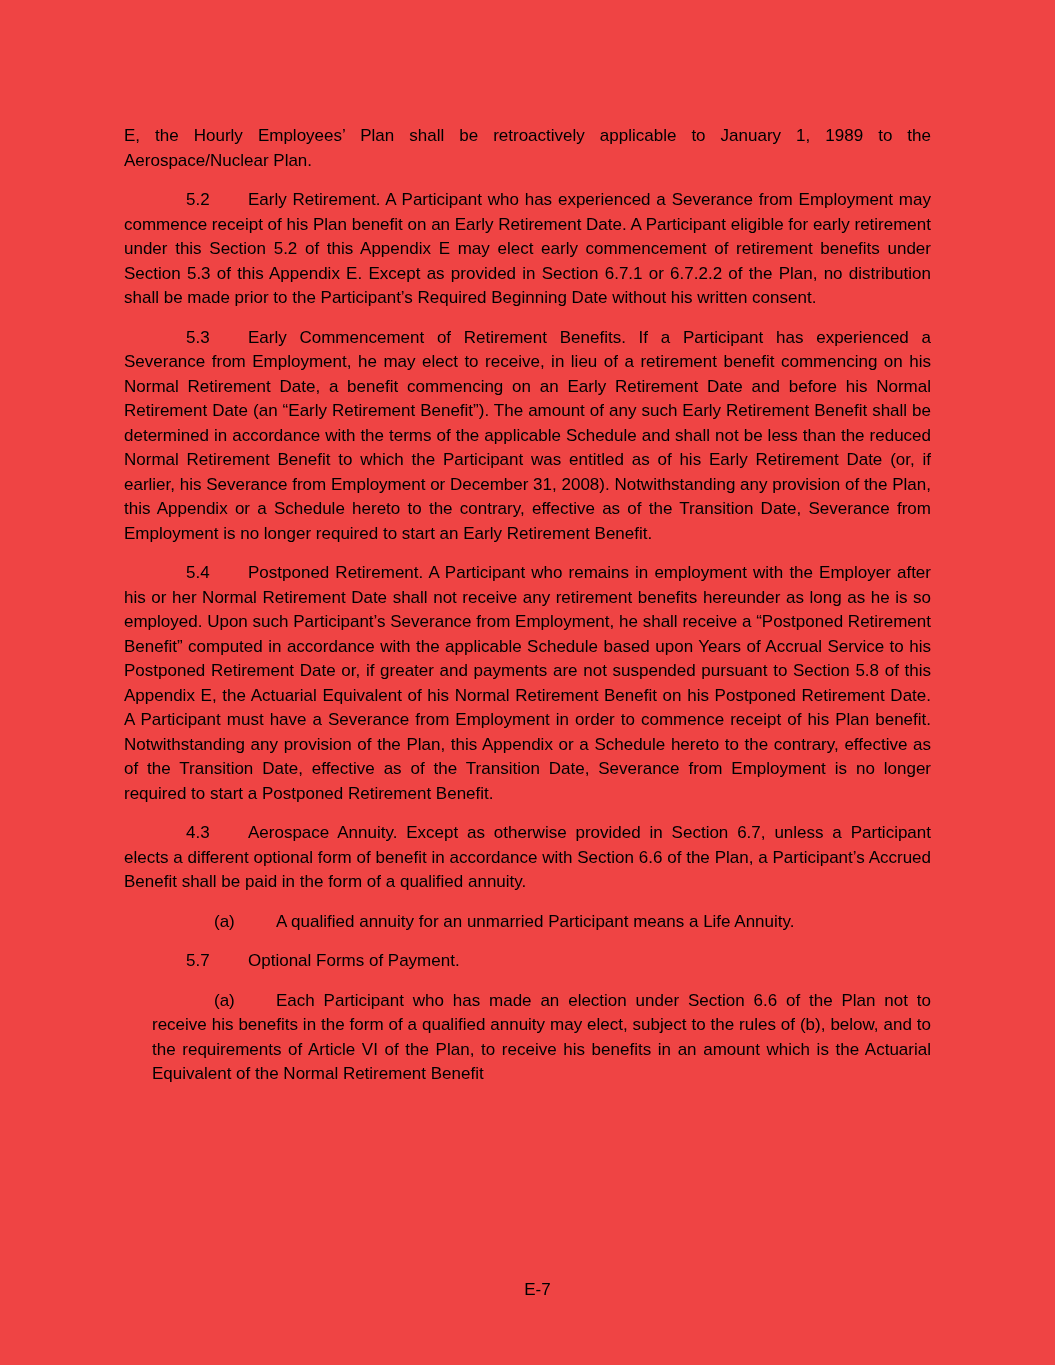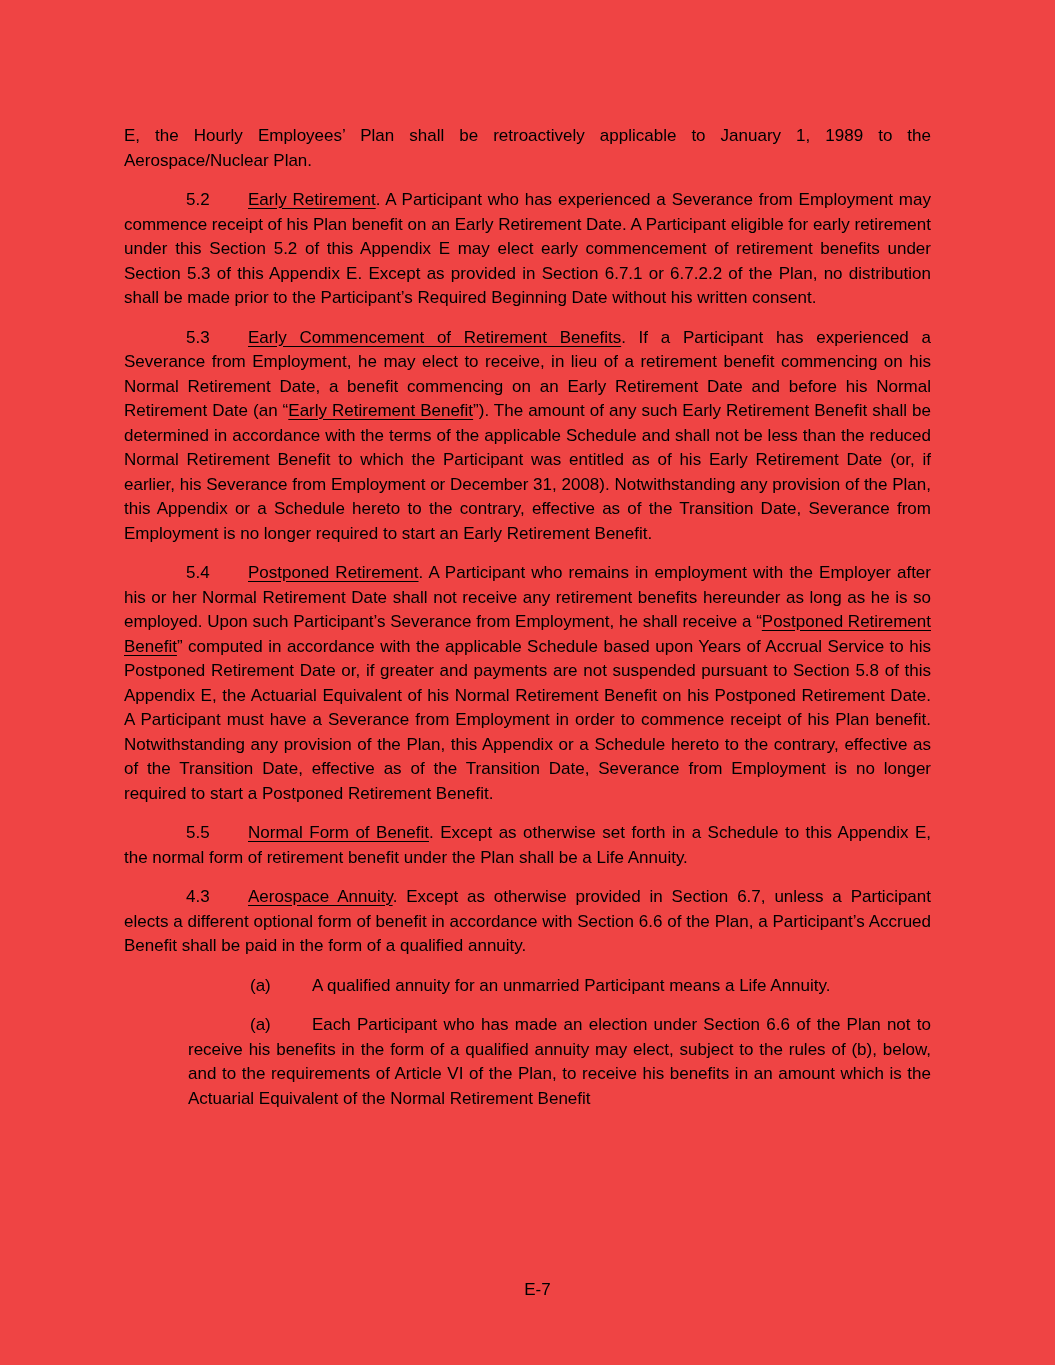--- a/index.html
+++ b/index.html
@@ -15,23 +15,23 @@
     overflow: hidden;
   }
   .content {
     position: absolute;
     left: 124px;
     top: 124px;
     width: 807px;
   }
   .para { margin: 0 0 15px 0; text-align: justify; }
   .section { text-indent: 62px; }
-  .sub { margin-left: 64px; text-indent: 62px; }
+  .sub { margin-left: 28px; text-indent: 62px; }
   .tab { display: inline-block; width: 62px; text-indent: 0; }
-  .u { text-decoration: underline; text-underline-offset: 3px; }
+  .u { text-underline-offset: 3px; }
   .footer {
     position: absolute;
     left: 0;
     top: 1278px;
     width: 100%;
     text-align: center;
     padding-left: 10px;
   }
 </style>
 </head>
@@ -41,26 +41,26 @@
   <div class="content">
 
     <p class="para">E, the Hourly Employees’ Plan shall be retroactively applicable to January 1, 1989 to the Aerospace/Nuclear Plan.</p>
 
     <p class="para section"><span class="tab">5.2</span><span class="u">Early Retirement</span><span>.  A Participant who has experienced a Severance from Employment may commence receipt of his Plan benefit on an Early Retirement Date.  A Participant eligible for early retirement under this Section 5.2 of this Appendix E may elect early commencement of retirement benefits under Section 5.3 of this Appendix E.  Except as provided in Section 6.7.1 or 6.7.2.2 of the Plan, no distribution shall be made prior to the Participant’s Required Beginning Date without his written consent.</span></p>
 
     <p class="para section"><span class="tab">5.3</span><span class="u">Early Commencement of Retirement Benefits</span><span>.  If a Participant has experienced a Severance from Employment, he may elect to receive, in lieu of a retirement benefit commencing on his Normal Retirement Date, a benefit commencing on an Early Retirement Date and before his Normal Retirement Date (an “</span><span class="u">Early Retirement Benefit</span><span>”).  The amount of any such Early Retirement Benefit shall be determined in accordance with the terms of the applicable Schedule and shall not be less than the reduced Normal Retirement Benefit to which the Participant was entitled as of his Early Retirement Date (or, if earlier, his Severance from Employment or December 31, 2008).  Notwithstanding any provision of the Plan, this Appendix or a Schedule hereto to the contrary, effective as of the Transition Date, Severance from Employment is no longer required to start an Early Retirement Benefit.</span></p>
 
     <p class="para section"><span class="tab">5.4</span><span class="u">Postponed Retirement</span><span>.  A Participant who remains in employment with the Employer after his or her Normal Retirement Date shall not receive any retirement benefits hereunder as long as he is so employed.  Upon such Participant’s Severance from Employment, he shall receive a “</span><span class="u">Postponed Retirement Benefit</span><span>” computed in accordance with the applicable Schedule based upon Years of Accrual Service to his Postponed Retirement Date or, if greater and payments are not suspended pursuant to Section 5.8 of this Appendix E, the Actuarial Equivalent of his Normal Retirement Benefit on his Postponed Retirement Date.  A Participant must have a Severance from Employment in order to commence receipt of his Plan benefit.  Notwithstanding any provision of the Plan, this Appendix or a Schedule hereto to the contrary, effective as of the Transition Date, effective as of the Transition Date, Severance from Employment is no longer required to start a Postponed Retirement Benefit.</span></p>
 
-    <p class="para section"><span class="tab">5.5</span><span class="u">Normal Form of Benefit</span><span>.  Except as otherwise set forth in a Schedule to this Appendix E, the normal form of retirement benefit under the Plan shall be a Life Annuity.</span></p>
 
     <p class="para section"><span class="tab">4.3</span><span class="u">Aerospace Annuity</span><span>.  Except as otherwise provided in Section 6.7, unless a Participant elects a different optional form of benefit in accordance with Section 6.6 of the Plan, a Participant’s Accrued Benefit shall be paid in the form of a qualified annuity.</span></p>
 
     <p class="para sub"><span class="tab">(a)</span><span>A qualified annuity for an unmarried Participant means a Life Annuity.</span></p>
 
 
+    <p class="para section"><span class="tab">5.7</span><span class="u">Optional Forms of Payment</span><span>.</span></p>
 
     <p class="para sub"><span class="tab">(a)</span><span>Each Participant who has made an election under Section 6.6 of the Plan not to receive his benefits in the form of a qualified annuity may elect, subject to the rules of (b), below, and to the requirements of Article VI of the Plan, to receive his benefits in an amount which is the Actuarial Equivalent of the Normal Retirement Benefit</span></p>
 
   </div>
 
   <div class="footer"><span>E-7</span></div>
 </div>
 
 </body></html>

